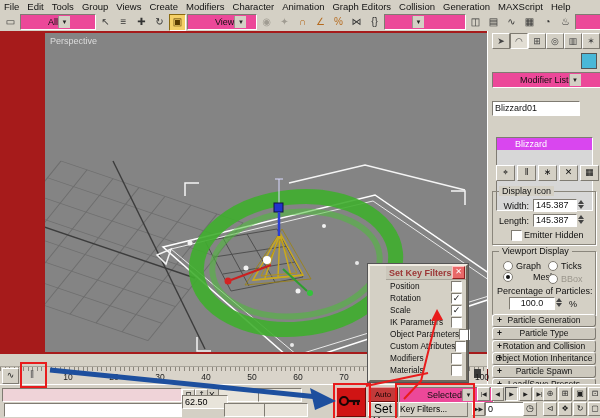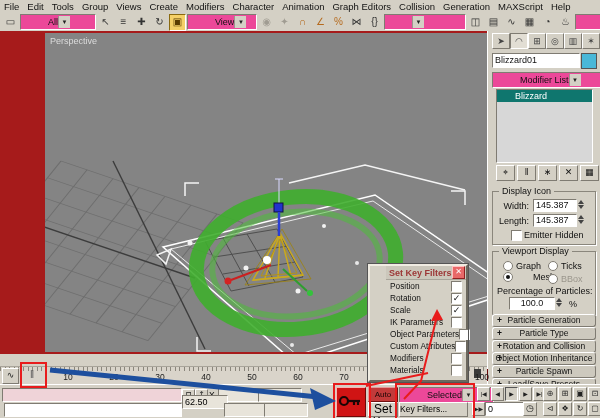--- a/index.html
+++ b/index.html
@@ -2,21 +2,21 @@
 <html><head>
 <meta charset="utf-8">
 <style>
   html,body{margin:0;padding:0;background:#666;}
   #app{position:relative;width:600px;height:418px;overflow:hidden;
        font-family:"Liberation Sans",sans-serif;background:#d4d0c5;
        -webkit-font-smoothing:none;}
   .abs{position:absolute;}
   
   .raised{background:#d4d0c5;border:1px solid;border-color:#fff #7f7b72 #7f7b72 #fff;}
-  .sunken{background:#fff;border:1px solid;border-color:#7f7b72 #fff #fff #7f7b72;}
+  .sunken{background:#fff;border:1px solid;border-color:#7f7b72 #fff #fff #7f7b72;margin-top:48px;}
   .etched{border:1px solid #8a867c;box-shadow:1px 1px 0 #ffffff, inset 1px 1px 0 #ffffff00;}
   
   #menu-bar{left:0;top:0;width:600px;height:13px;display:flex;align-items:center;
             background:#d4d0c5;border-bottom:1px solid #b8b4aa;}
   .mitem{font-size:9.5px;color:#111;padding:0 4px;white-space:nowrap;}
   
   #main-toolbar{left:0;top:13px;width:600px;height:18px;display:flex;align-items:center;
                 gap:1px;background:#d4d0c5;border-bottom:1px solid #9a968c;padding-left:2px;}
   .tbtn{width:15px;height:15px;font-size:10px;line-height:14px;text-align:center;color:#333;
         background:#d4d0c5;border:1px solid #d4d0c5;flex:0 0 auto;}
@@ -32,21 +32,21 @@
   #viewport{left:2px;top:2px;width:483px;height:319px;background:#848484;overflow:hidden;margin-left:43px;}
   #viewport-label{left:5px;top:3px;font-size:9px;color:#dcdcdc;}
   
   #command-panel{left:487px;top:31px;width:113px;height:356px;background:#d4d0c5;
                  border-left:1px solid #fff;font-size:9px;color:#111;}
   .ptab{width:16px;height:14px;text-align:center;font-size:9px;line-height:14px;color:#444;
         background:#d4d0c5;border:1px solid;border-color:#fff #7f7b72 #7f7b72 #fff;flex:0 0 auto;}
   .ptab.active{border-color:#7f7b72 #fff #fff #7f7b72;background:#e2ded4;}
   .grouptitle{position:absolute;top:-6px;left:6px;background:#d4d0c5;padding:0 3px;font-size:9px;}
   .stackrow{height:12px;line-height:12px;padding-left:18px;font-size:9px;}
-  .stackrow.sel{background:#0f766e;color:#fff;}
+  .stackrow.sel{background:#d946ef;color:#fff;}
   .sicon{width:17px;height:14px;font-size:9px;line-height:13px;text-align:center;}
   .rollout{position:absolute;left:4px;width:102px;height:11px;font-size:8.5px;line-height:11px;
            text-align:center;background:#cdc9be;border:1px solid;border-color:#fff #7f7b72 #7f7b72 #fff;
            border-radius:3px;color:#111;}
   .rollout .plus{position:absolute;left:4px;top:0;font-weight:bold;}
   .spin{position:absolute;width:9px;height:11px;}
   .spin:before,.spin:after{content:"";position:absolute;left:1px;border-left:3px solid transparent;
         border-right:3px solid transparent;}
   .spin:before{top:1px;border-bottom:4px solid #444;}
   .spin:after{bottom:1px;border-top:4px solid #444;}

